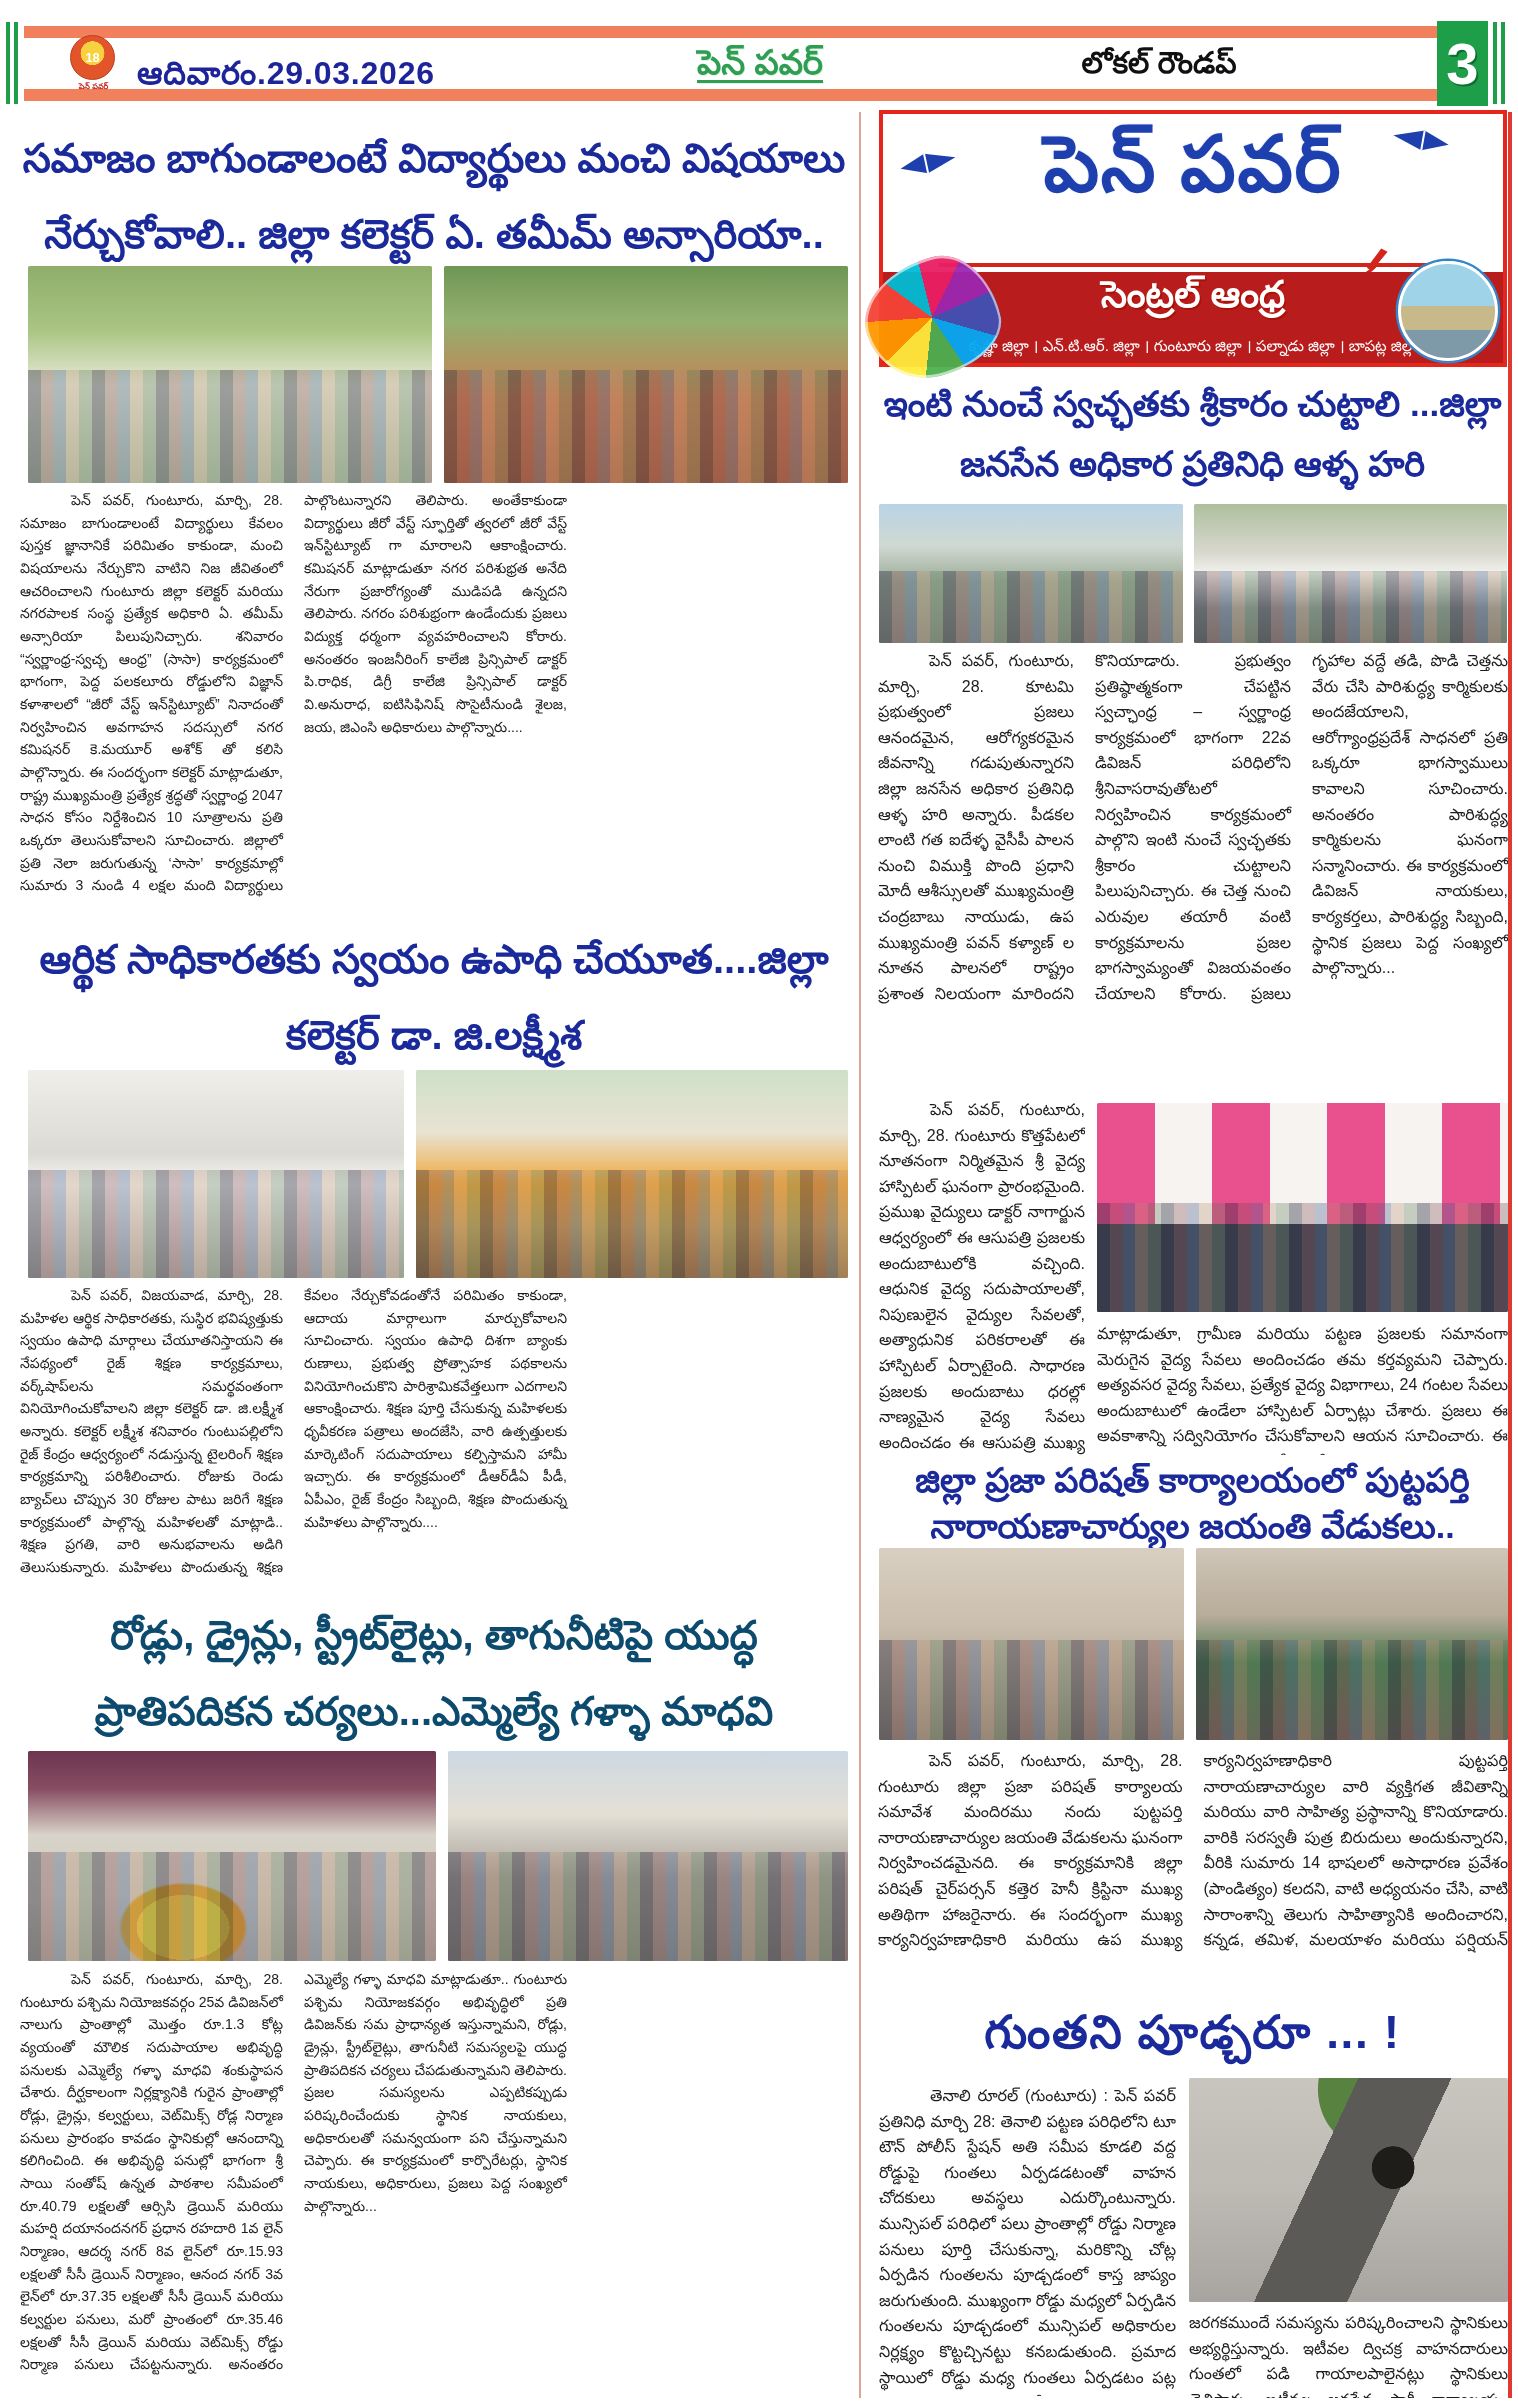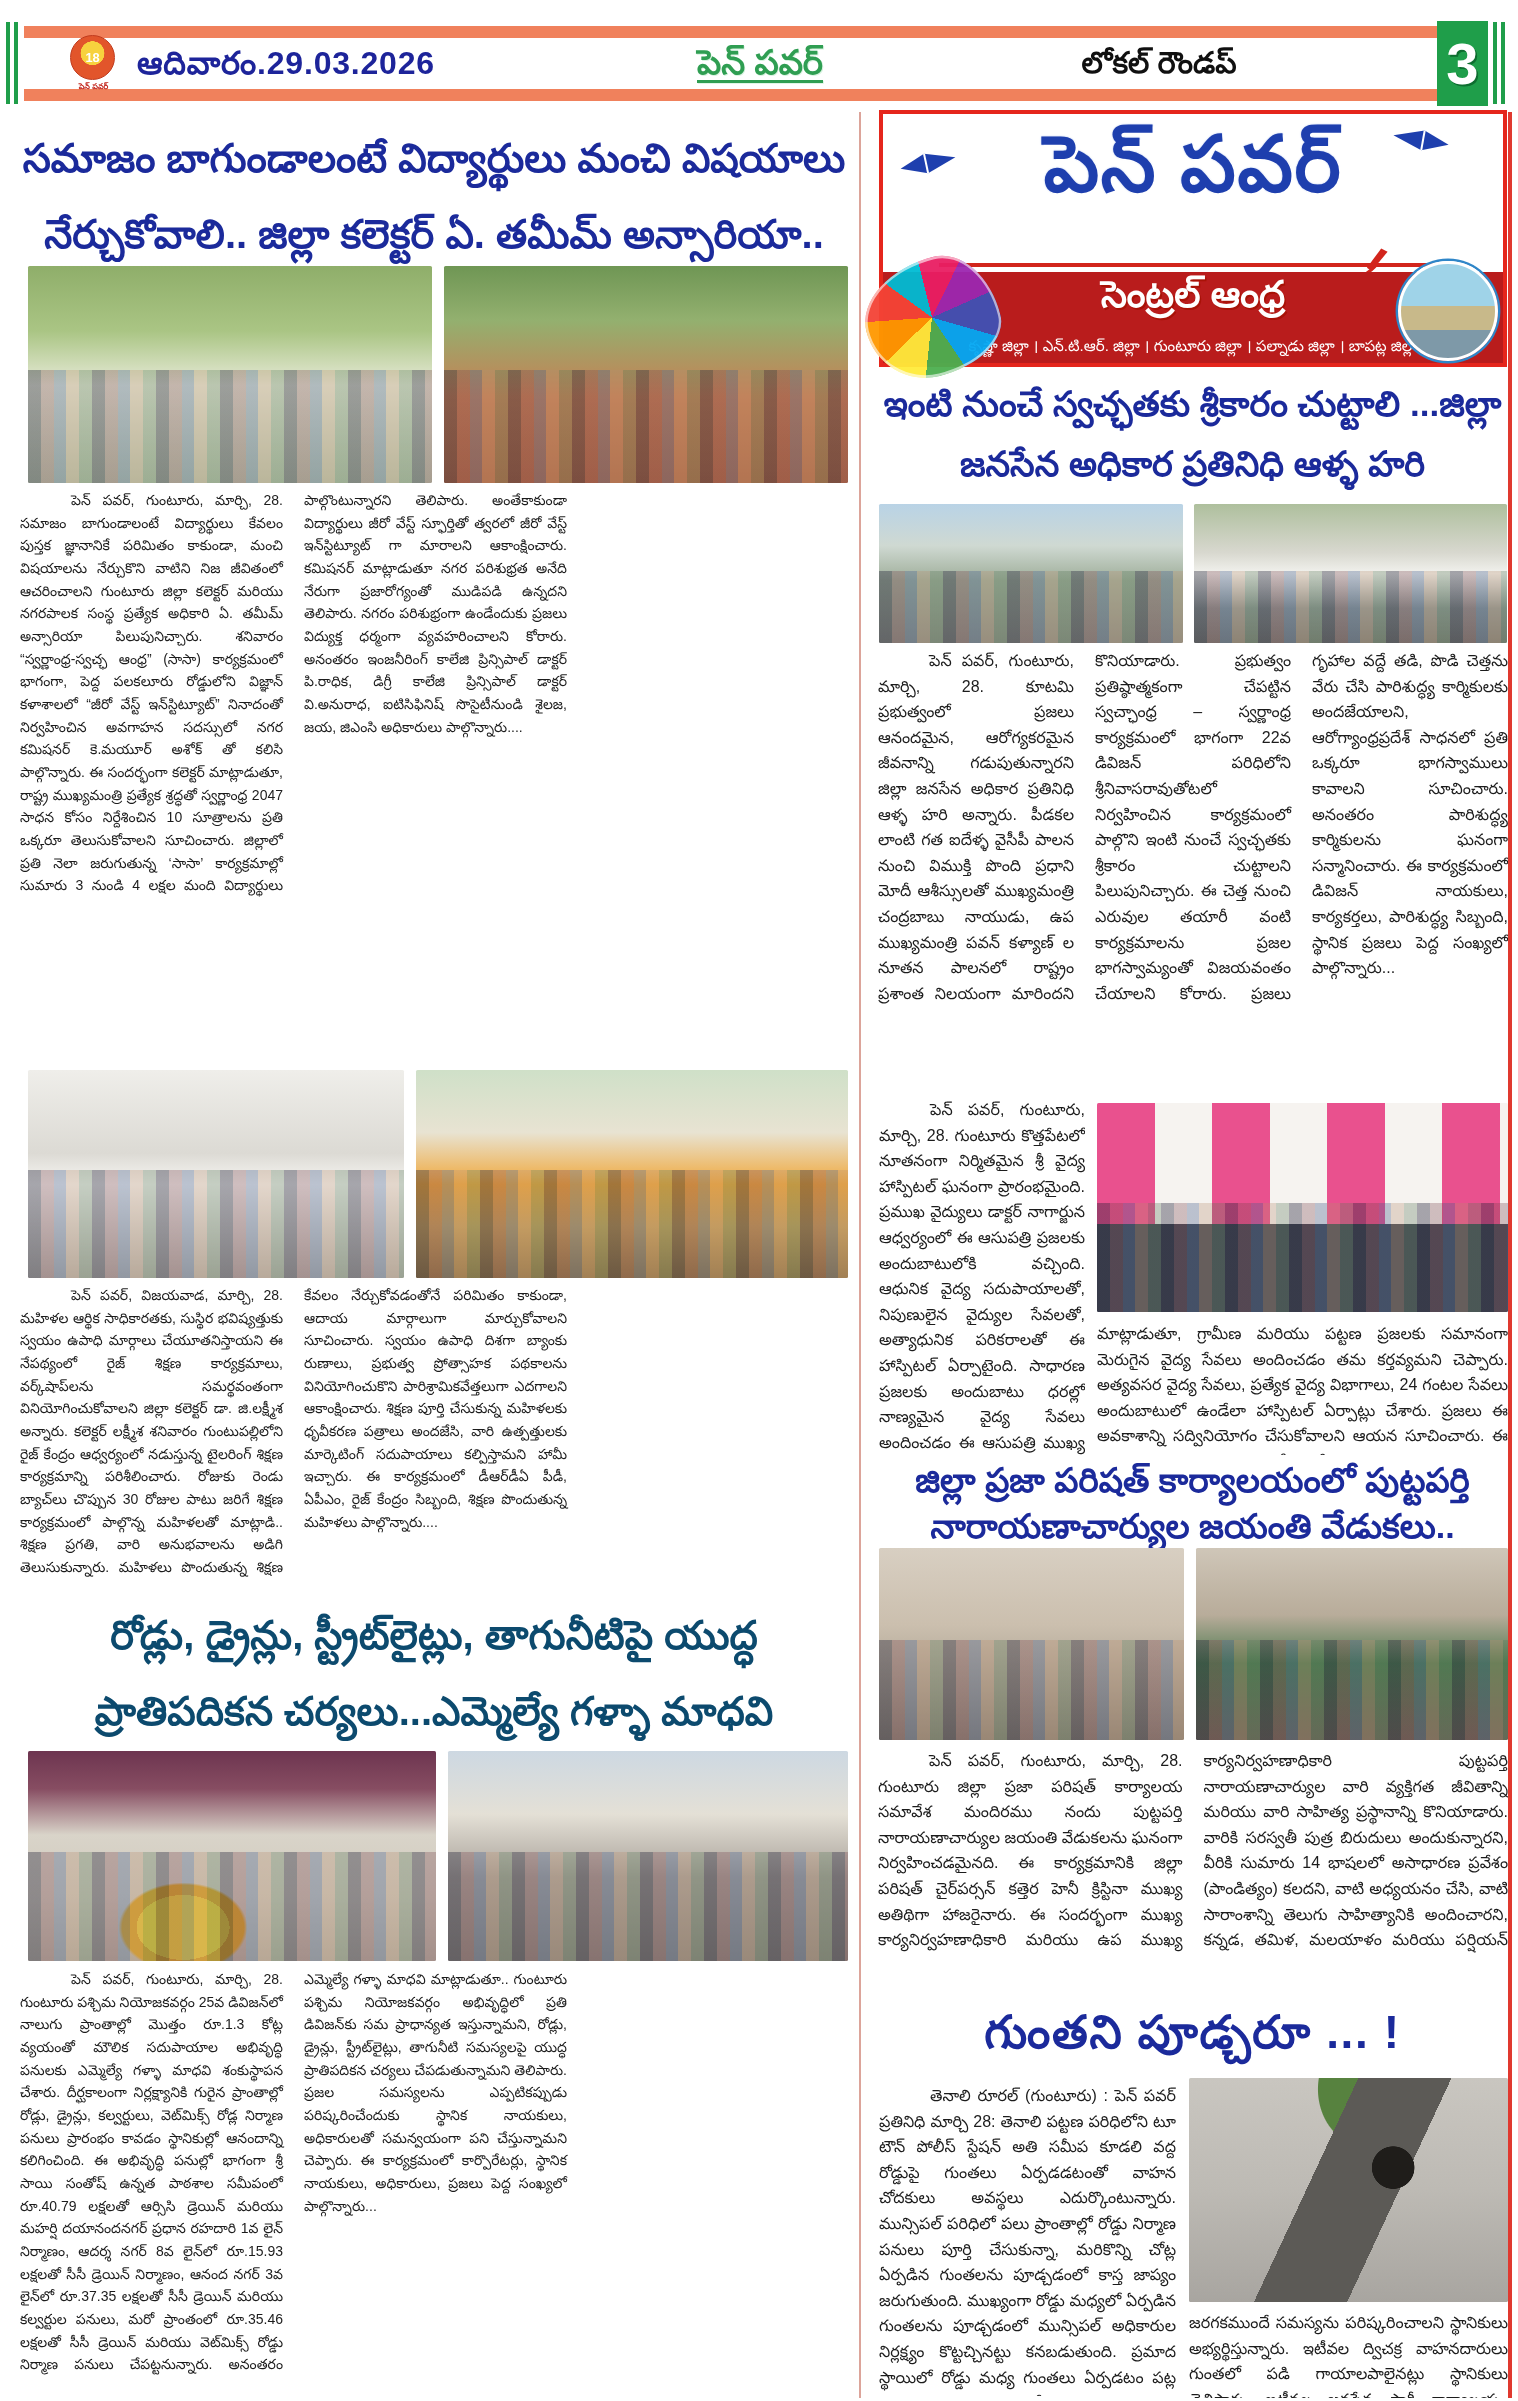--- a/index.html
+++ b/index.html
@@ -15,21 +15,21 @@
   .edge-stripes.right{left:1493px;}
   .pagenum{position:absolute;left:1437px;top:21px;width:51px;height:85px;background:#1f9e4a;
            color:#fff;font-weight:bold;font-size:58px;display:flex;align-items:center;justify-content:center;
            text-shadow:1.6px 1.6px 0 #0e6e30;}
   .emblem{position:absolute;left:70px;top:35px;width:43px;height:43px;border-radius:50%;
           background:radial-gradient(circle at 50% 40%,#f7d23e 0 35%,#e2552b 36% 100%);
           border:1.6px solid #c03a1c;display:flex;align-items:center;justify-content:center;
           color:#fff;font-size:12.8px;font-weight:bold;}
   .emblem-caption{position:absolute;left:59px;top:82px;width:69px;text-align:center;
           color:#c2251c;font-size:8px;font-weight:bold;}
-  .hdr-date{position:absolute;left:137px;top:45px;font-size:32px;font-weight:bold;color:#1d249a;letter-spacing:0.8px;}
+  .hdr-date{position:absolute;left:137px;top:55px;font-size:32px;font-weight:bold;color:#1d249a;letter-spacing:0.8px;}
   .hdr-center{position:absolute;left:624px;top:43px;width:272px;text-align:center;font-size:34px;font-weight:bold;
           color:#2f9e52;text-decoration:underline;text-underline-offset:5.6px;text-shadow:0.8px 0.8px 0 #d8f3e0;}
   .hdr-section{position:absolute;left:1015px;top:46px;width:288px;text-align:center;font-size:30px;font-weight:bold;color:#101010;}
 
   
   .masthead{position:absolute;left:879px;top:110px;width:628px;height:257px;background:#fff;
             border:4.8px solid #e5261c;box-sizing:border-box;}
   .masthead-title{position:absolute;left:0;top:4.8px;width:100%;text-align:center;font-size:78px;font-weight:bold;
             color:#1e3fae;letter-spacing:1.6px;text-shadow:2.4px 2.4px 0 #ffffff,0 0 1.6px #9db4e8;}
   .masthead-rule{position:absolute;left:9%;top:149px;width:82%;height:4px;background:#d2251c;}
@@ -135,20 +135,21 @@
     </div>
     <div class="map-blob"></div>
     <div class="circle-photo"></div>
   </div>
 
   <div class="hl hl-l" style="left:16px;top:120px;width:836px;">సమాజం బాగుండాలంటే విద్యార్థులు మంచి విషయాలు నేర్చుకోవాలి.. జిల్లా కలెక్టర్ ఏ. తమీమ్ అన్సారియా..</div>
   <div class="ph ph-l1a" style="left:28px;top:266px;width:404px;height:217px;"></div>
   <div class="ph ph-l1b" style="left:444px;top:266px;width:404px;height:217px;"></div>
   <div class="body-txt bt-l c3" style="left:20px;top:489px;width:831px;height:416px;">పెన్ పవర్, గుంటూరు, మార్చి, 28.  సమాజం బాగుండాలంటే విద్యార్థులు కేవలం పుస్తక జ్ఞానానికే పరిమితం కాకుండా, మంచి విషయాలను నేర్చుకొని వాటిని నిజ జీవితంలో ఆచరించాలని గుంటూరు జిల్లా కలెక్టర్ మరియు నగరపాలక సంస్థ ప్రత్యేక అధికారి ఏ. తమీమ్ అన్సారియా పిలుపునిచ్చారు. శనివారం “స్వర్ణాంధ్ర-స్వచ్ఛ ఆంధ్ర” (సాసా) కార్యక్రమంలో భాగంగా, పెద్ద పలకలూరు రోడ్డులోని విజ్ఞాన్ కళాశాలలో “జీరో వేస్ట్ ఇన్‌స్టిట్యూట్” నినాదంతో నిర్వహించిన అవగాహన సదస్సులో నగర కమిషనర్ కె.మయూర్ అశోక్ తో కలిసి పాల్గొన్నారు. ఈ సందర్భంగా కలెక్టర్ మాట్లాడుతూ, రాష్ట్ర ముఖ్యమంత్రి ప్రత్యేక శ్రద్ధతో స్వర్ణాంధ్ర 2047 సాధన కోసం నిర్దేశించిన 10 సూత్రాలను ప్రతి ఒక్కరూ తెలుసుకోవాలని సూచించారు. జిల్లాలో ప్రతి నెలా జరుగుతున్న ‘సాసా’ కార్యక్రమాల్లో సుమారు 3 నుండి 4 లక్షల మంది విద్యార్థులు పాల్గొంటున్నారని తెలిపారు. అంతేకాకుండా విద్యార్థులు జీరో వేస్ట్ స్ఫూర్తితో త్వరలో జీరో వేస్ట్ ఇన్‌స్టిట్యూట్ గా మారాలని ఆకాంక్షించారు. కమిషనర్ మాట్లాడుతూ నగర పరిశుభ్రత అనేది నేరుగా ప్రజారోగ్యంతో ముడిపడి ఉన్నదని తెలిపారు. నగరం పరిశుభ్రంగా ఉండేందుకు ప్రజలు విద్యుక్త ధర్మంగా వ్యవహరించాలని కోరారు. అనంతరం ఇంజనీరింగ్ కాలేజి ప్రిన్సిపాల్ డాక్టర్ పి.రాధిక, డిగ్రీ కాలేజి ప్రిన్సిపాల్ డాక్టర్ వి.అనురాధ, ఐటిసిఫినిష్ సొసైటీనుండి శైలజ, జయ, జిఎంసి అధికారులు పాల్గొన్నారు....</div>
 
+  <div class="hl hl-l" style="left:16px;top:921px;width:836px;">ఆర్థిక సాధికారతకు స్వయం ఉపాధి చేయూత....జిల్లా కలెక్టర్ డా. జి.లక్ష్మీశ</div>
   <div class="ph ph-l2a" style="left:28px;top:1070px;width:376px;height:208px;"></div>
   <div class="ph ph-l2b" style="left:416px;top:1070px;width:432px;height:208px;"></div>
   <div class="body-txt bt-l c3" style="left:20px;top:1284px;width:831px;height:304px;">పెన్ పవర్, విజయవాడ, మార్చి, 28. మహిళల ఆర్థిక సాధికారతకు, సుస్థిర భవిష్యత్తుకు స్వయం ఉపాధి మార్గాలు చేయూతనిస్తాయని ఈ నేపథ్యంలో రైజ్ శిక్షణ కార్యక్రమాలు, వర్క్‌షాప్‌లను సమర్థవంతంగా వినియోగించుకోవాలని జిల్లా కలెక్టర్ డా. జి.లక్ష్మీశ అన్నారు. కలెక్టర్ లక్ష్మీశ శనివారం గుంటుపల్లిలోని రైజ్ కేంద్రం ఆధ్వర్యంలో నడుస్తున్న టైలరింగ్ శిక్షణ కార్యక్రమాన్ని పరిశీలించారు. రోజుకు రెండు బ్యాచ్‌లు చొప్పున 30 రోజుల పాటు జరిగే శిక్షణ కార్యక్రమంలో పాల్గొన్న మహిళలతో మాట్లాడి.. శిక్షణ ప్రగతి, వారి అనుభవాలను అడిగి తెలుసుకున్నారు. మహిళలు పొందుతున్న శిక్షణ కేవలం నేర్చుకోవడంతోనే పరిమితం కాకుండా, ఆదాయ మార్గాలుగా మార్చుకోవాలని సూచించారు. స్వయం ఉపాధి దిశగా బ్యాంకు రుణాలు, ప్రభుత్వ ప్రోత్సాహక పథకాలను వినియోగించుకొని పారిశ్రామికవేత్తలుగా ఎదగాలని ఆకాంక్షించారు. శిక్షణ పూర్తి చేసుకున్న మహిళలకు ధృవీకరణ పత్రాలు అందజేసి, వారి ఉత్పత్తులకు మార్కెటింగ్ సదుపాయాలు కల్పిస్తామని హామీ ఇచ్చారు. ఈ కార్యక్రమంలో డీఆర్‌డీఏ పీడీ, ఏపీఎం, రైజ్ కేంద్రం సిబ్బంది, శిక్షణ పొందుతున్న మహిళలు పాల్గొన్నారు....</div>
 
   <div class="hl hl-l hl-red" style="left:16px;top:1597px;width:836px;">రోడ్లు, డ్రైన్లు, స్ట్రీట్‌లైట్లు, తాగునీటిపై యుద్ధ ప్రాతిపదికన చర్యలు...ఎమ్మెల్యే గళ్ళా మాధవి</div>
   <div class="ph ph-l3a" style="left:28px;top:1751px;width:408px;height:210px;"></div>
   <div class="ph ph-l3b" style="left:448px;top:1751px;width:400px;height:210px;"></div>
   <div class="body-txt bt-l c3" style="left:20px;top:1968px;width:831px;height:425px;">పెన్ పవర్, గుంటూరు, మార్చి, 28. గుంటూరు పశ్చిమ నియోజకవర్గం 25వ డివిజన్‌లో నాలుగు ప్రాంతాల్లో మొత్తం రూ.1.3 కోట్ల వ్యయంతో మౌలిక సదుపాయాల అభివృద్ధి పనులకు ఎమ్మెల్యే గళ్ళా మాధవి శంకుస్థాపన చేశారు. దీర్ఘకాలంగా నిర్లక్ష్యానికి గురైన ప్రాంతాల్లో రోడ్లు, డ్రైన్లు, కల్వర్టులు, వెట్‌మిక్స్ రోడ్ల నిర్మాణ పనులు ప్రారంభం కావడం స్థానికుల్లో ఆనందాన్ని కలిగించింది. ఈ అభివృద్ధి పనుల్లో భాగంగా శ్రీ సాయి సంతోష్ ఉన్నత పాఠశాల సమీపంలో రూ.40.79 లక్షలతో ఆర్సిసి డ్రెయిన్ మరియు మహర్షి దయానందనగర్ ప్రధాన రహదారి 1వ లైన్ నిర్మాణం, ఆదర్శ నగర్ 8వ లైన్‌లో రూ.15.93 లక్షలతో సీసీ డ్రెయిన్ నిర్మాణం, ఆనంద నగర్ 3వ లైన్‌లో రూ.37.35 లక్షలతో సీసీ డ్రెయిన్ మరియు కల్వర్టుల పనులు, మరో ప్రాంతంలో రూ.35.46 లక్షలతో సీసీ డ్రెయిన్ మరియు వెట్‌మిక్స్ రోడ్డు నిర్మాణ పనులు చేపట్టనున్నారు. అనంతరం ఎమ్మెల్యే గళ్ళా మాధవి మాట్లాడుతూ.. గుంటూరు పశ్చిమ నియోజకవర్గం అభివృద్ధిలో ప్రతి డివిజన్‌కు సమ ప్రాధాన్యత ఇస్తున్నామని, రోడ్లు, డ్రైన్లు, స్ట్రీట్‌లైట్లు, తాగునీటి సమస్యలపై యుద్ధ ప్రాతిపదికన చర్యలు చేపడుతున్నామని తెలిపారు. ప్రజల సమస్యలను ఎప్పటికప్పుడు పరిష్కరించేందుకు స్థానిక నాయకులు, అధికారులతో సమన్వయంగా పని చేస్తున్నామని చెప్పారు. ఈ కార్యక్రమంలో కార్పొరేటర్లు, స్థానిక నాయకులు, అధికారులు, ప్రజలు పెద్ద సంఖ్యలో పాల్గొన్నారు...</div>
 
   <div class="hl hl-r1" style="left:876px;top:374px;width:633px;">ఇంటి నుంచే స్వచ్ఛతకు శ్రీకారం చుట్టాలి ...జిల్లా జనసేన అధికార ప్రతినిధి ఆళ్ళ హరి</div>

